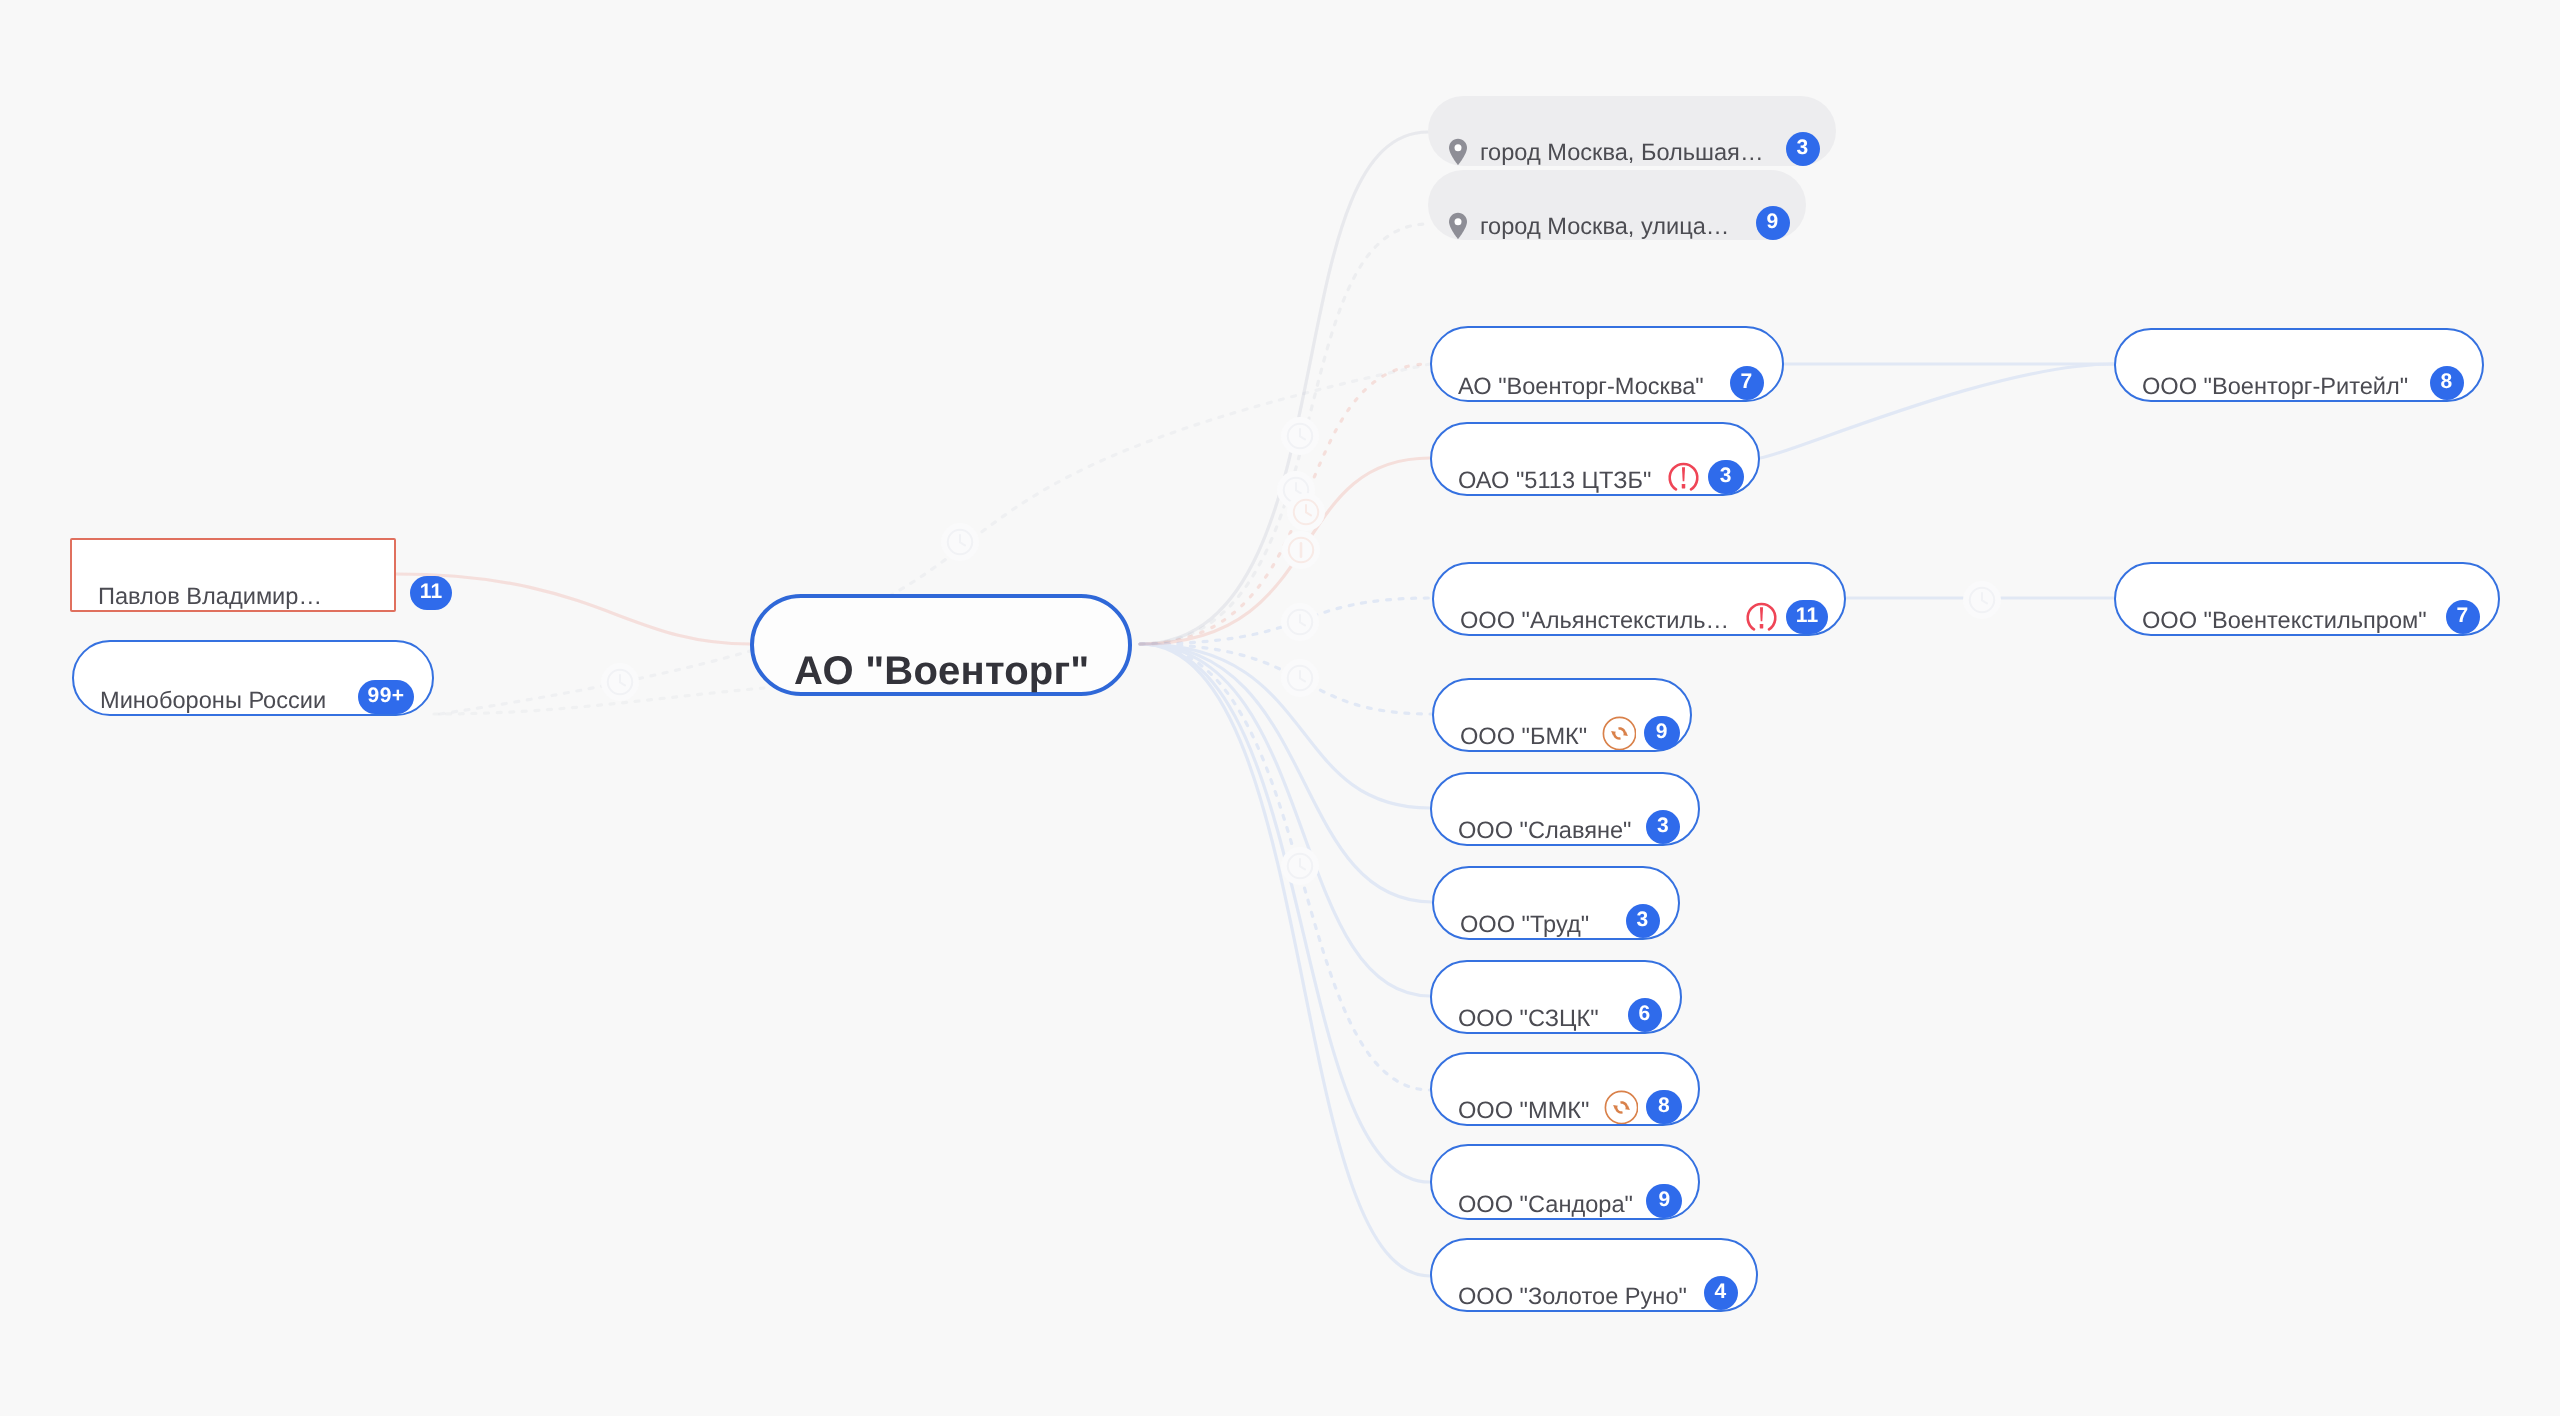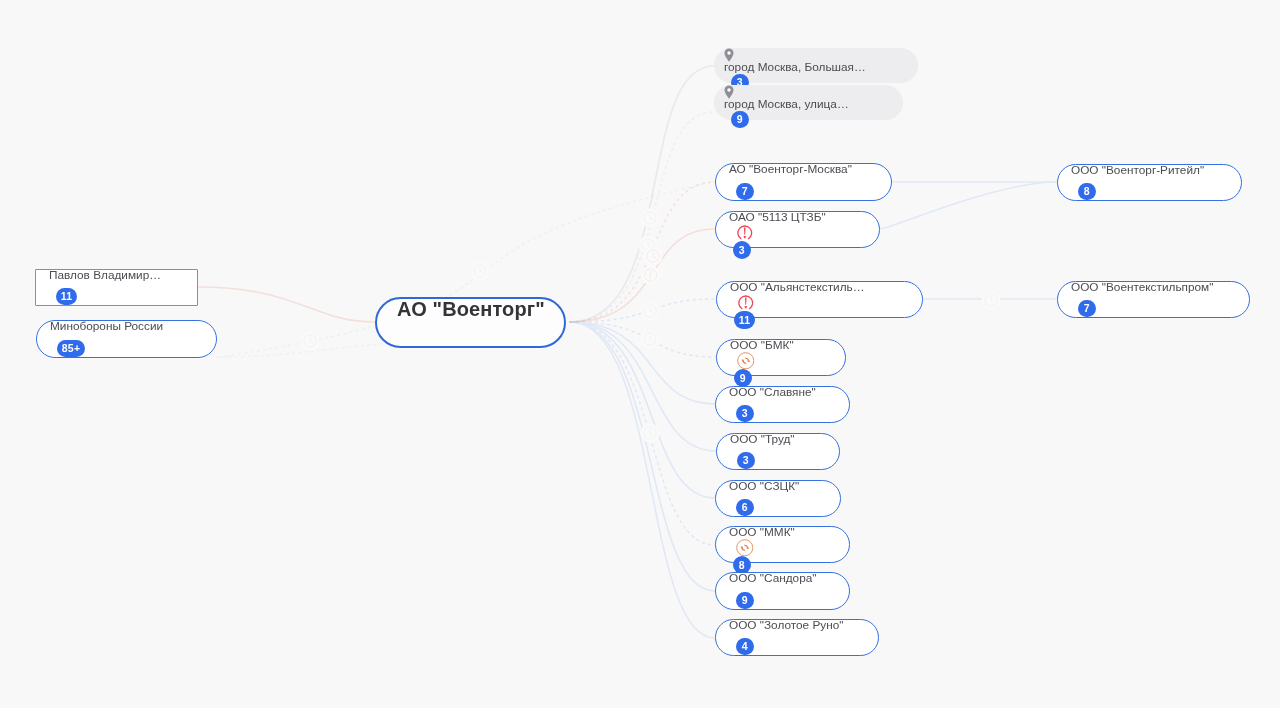--- a/index.html
+++ b/index.html
@@ -1,22 +1,22 @@
 <!DOCTYPE html>
 <html><head>
 <meta charset="utf-8">
 <style>
   html,body{margin:0;padding:0;}
   body{width:1280px;height:708px;background:#f8f8f8;overflow:hidden;
        font-family:"Liberation Sans",sans-serif;}
   #canvas{position:relative;width:1280px;height:708px;}
   #edges{position:absolute;left:0;top:0;width:1280px;height:708px;pointer-events:none;}
 
-  .node{position:absolute;display:flex;align-items:flex-start;box-sizing:border-box;
-        white-space:nowrap;background:#fff;height:37px;padding:0 9px 0 13px;flex-direction:column;}
+  .node{position:absolute;display:flex;align-items:flex-end;box-sizing:border-box;
+        white-space:nowrap;background:#fff;height:37px;padding:0 9px 0 13px;}
   .node .label{color:#4b4b52;font-size:11.8px;line-height:1;flex:1 1 auto;}
   .n-company{border:1.4px solid #3571e0;border-radius:19px;}
   .n-center{border:2px solid #2f68d8;border-radius:26px;background:#fdfdfd;
             height:51px;padding:0 20px;}
   .n-center .label{font-size:20px;font-weight:700;color:#33333a;letter-spacing:.1px;}
   .n-address{background:#ededef;border-radius:18px;border:0;height:35px;padding:0 8px 0 10px;}
   .n-address .label{color:#4c4c52;}
   .n-person{border:1.5px solid #e0705e;border-radius:1px;}
 
   .badge{display:inline-flex;align-items:center;justify-content:center;background:#2f6beb;
@@ -147,28 +147,28 @@
         </g>
         <g transform="translate(981,290)">
           <circle cx="10" cy="10" r="9.5" fill="#fafafb"></circle>
           <svg x="3" y="3" width="14" height="14" color="#f1f2f5">
             <use href="#sym-clock"></use>
           </svg>
         </g>
       </g>
   </svg>
 
-  <div class="node n-person" style="left:35px;top:269px;width:163px;">
+  <div class="node n-person" style="left:35px;top:269px;width:163px;gap:37px;">
     <span class="label">Павлов Владимир…</span>
     <span class="badge">11</span>
   </div>
 
   <div class="node n-company" style="left:36px;top:320px;width:181px;height:38px;">
     <span class="label">Минобороны России</span>
-    <span class="badge">85+</span>
+    <span class="badge">99+</span>
   </div>
 
   <div class="node n-center" style="left:375px;top:297px;width:191px;">
     <span class="label">АО "Военторг"</span>
   </div>
 
   <div class="node n-address" style="left:714px;top:48px;width:204px;">
     <span class="ic ic-pin">
       <svg width="10" height="14" fill="#8e8e96">
           <use href="#sym-pin"></use>

